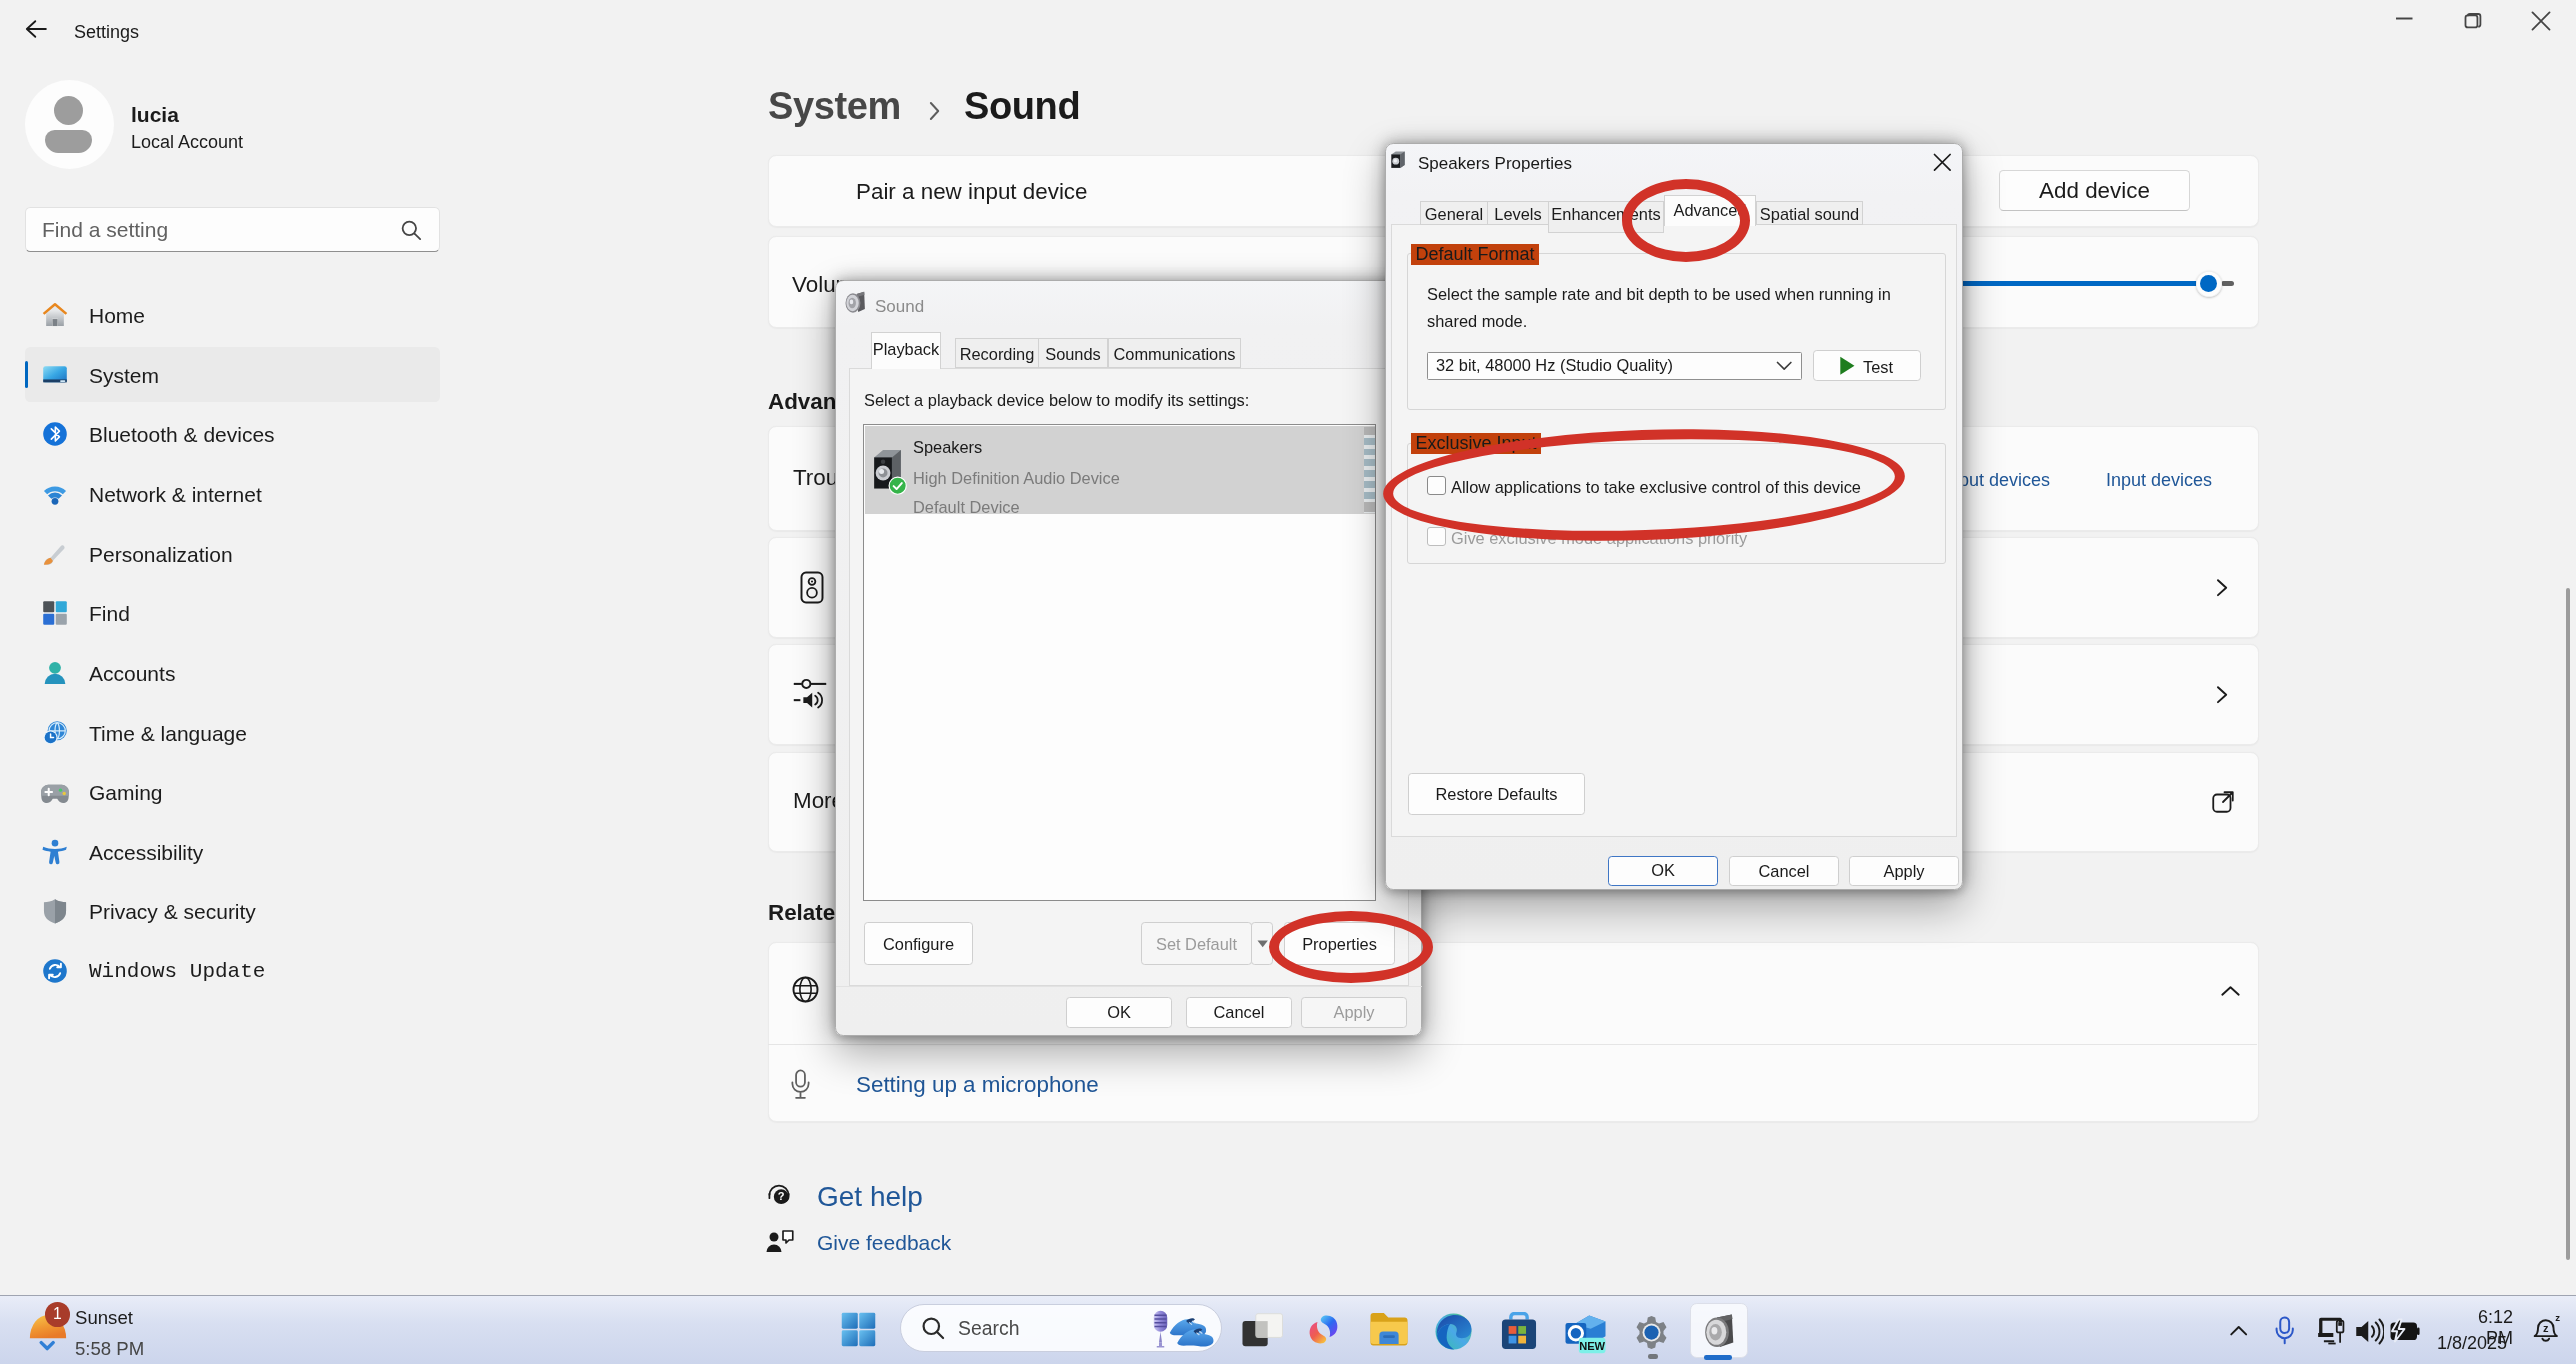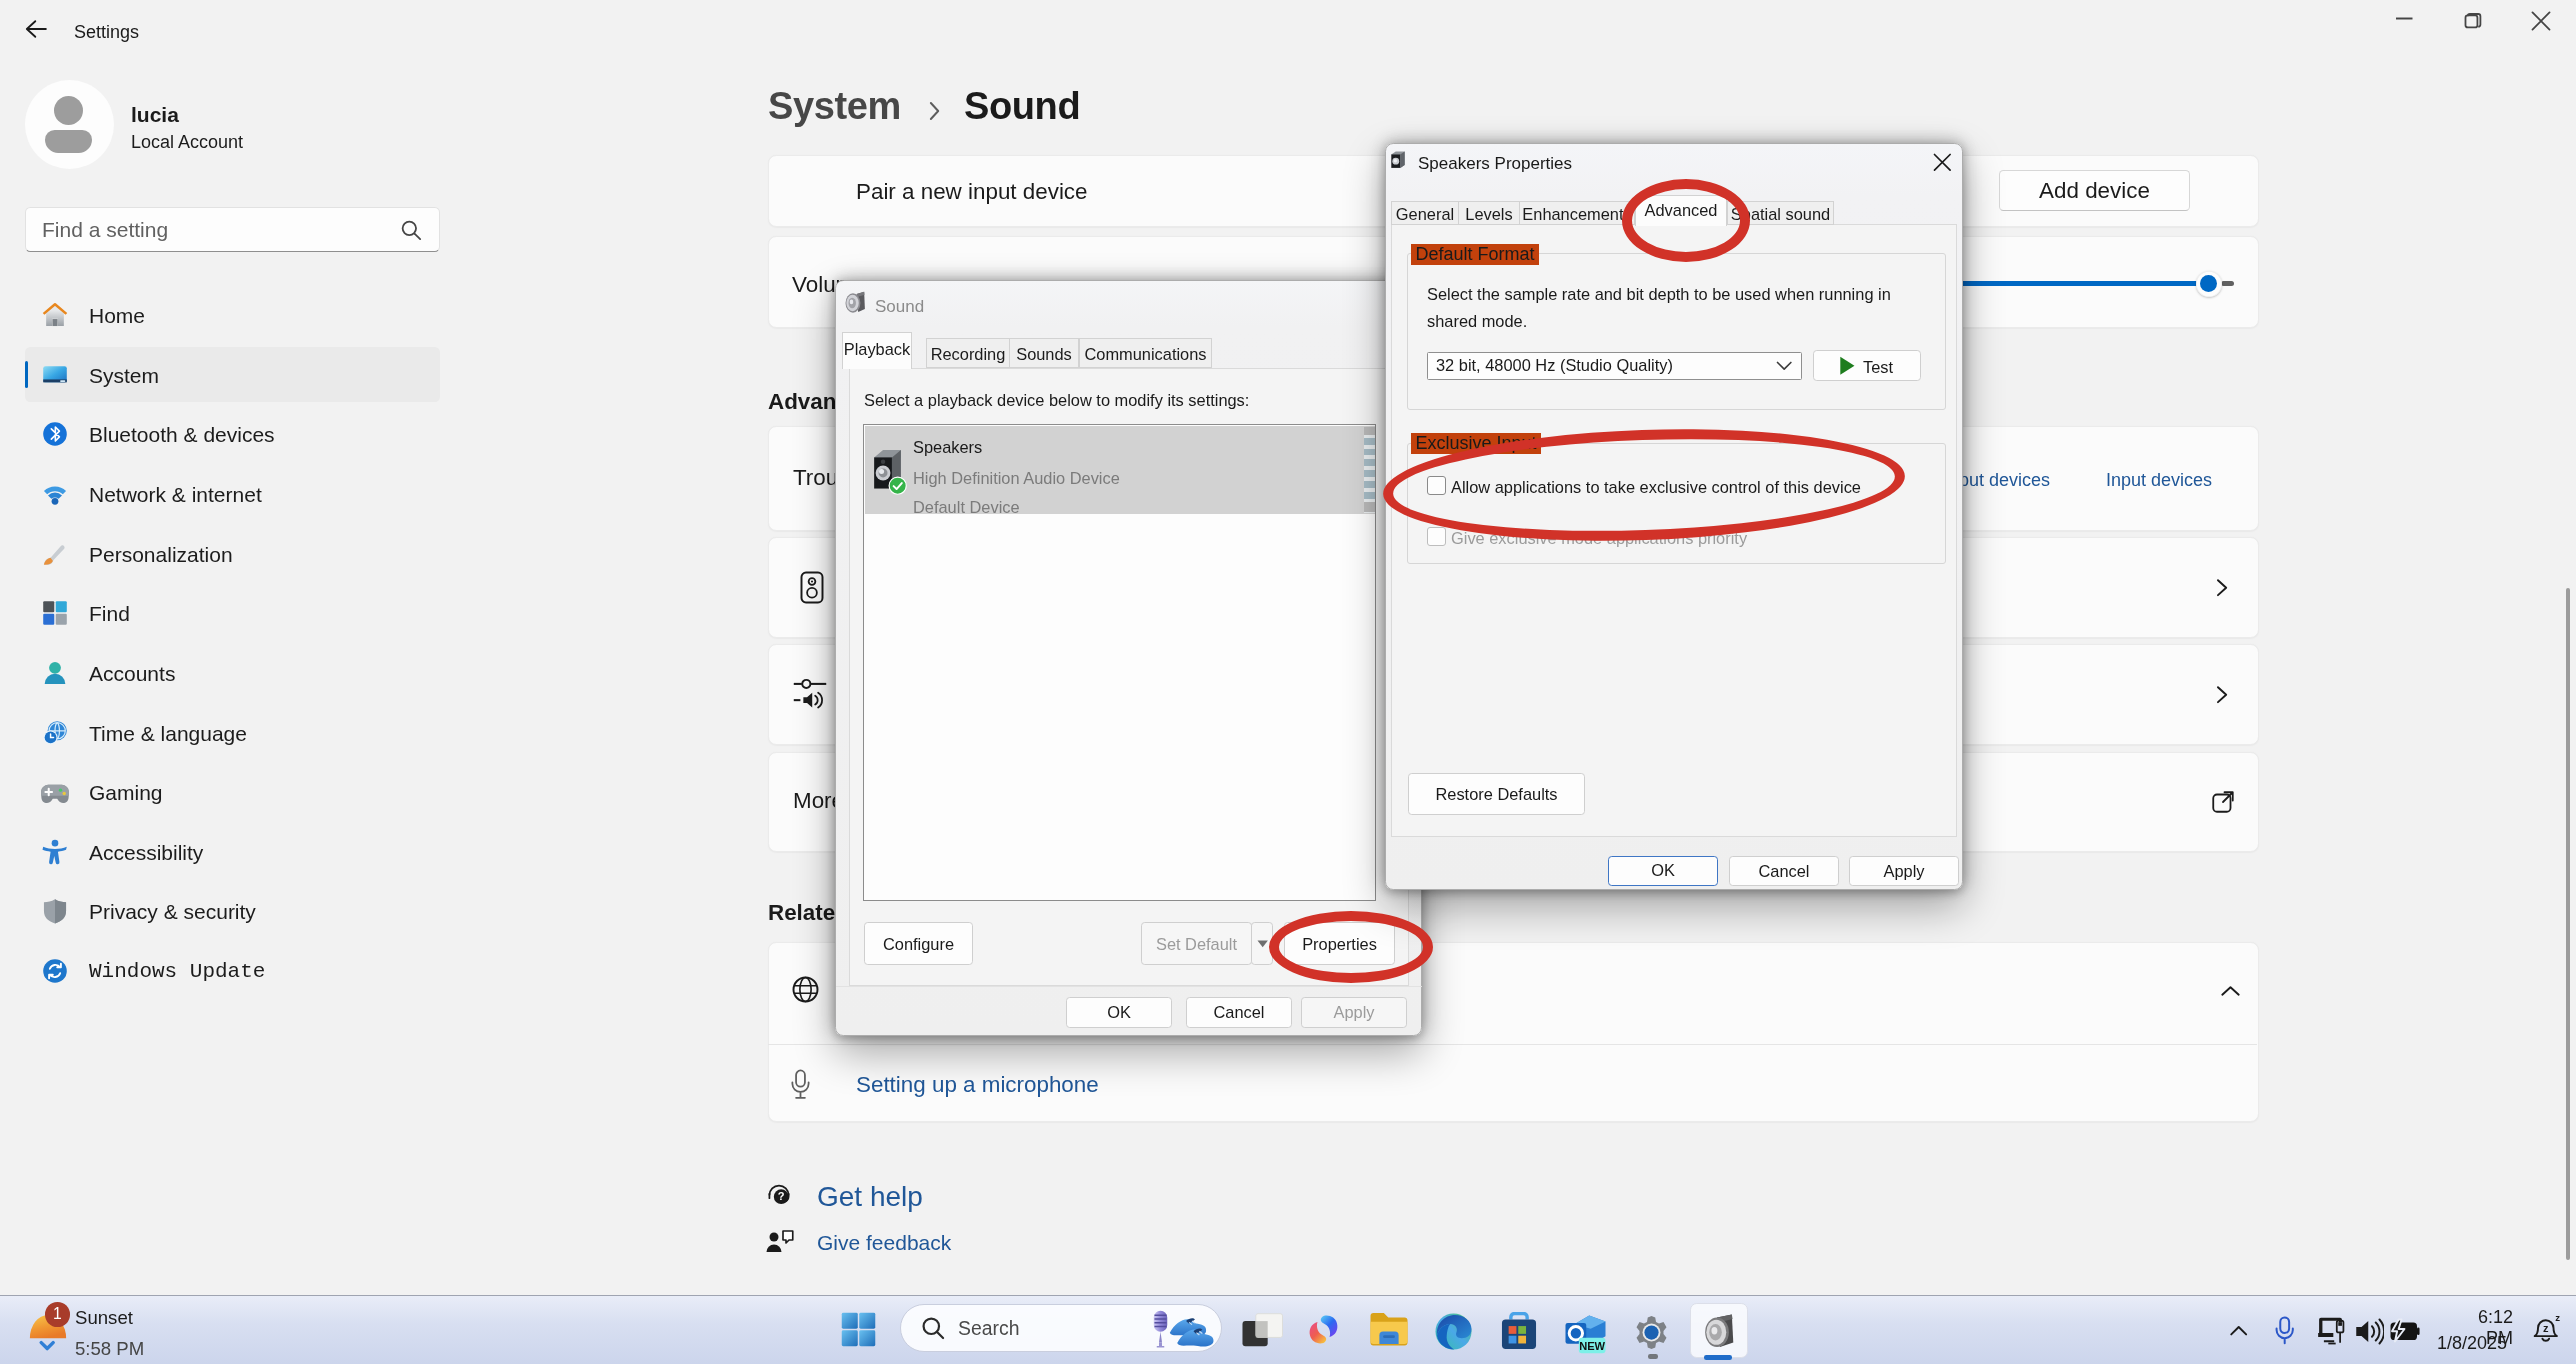--- a/index.html
+++ b/index.html
@@ -18,21 +18,21 @@
 .nav-ico { left:41px; width:28px; height:28px; }
 
 .card { left:768px; width:1491px; background:#fbfbfb; border:1.1px solid #ebebeb; border-radius:8.2px; box-shadow:0 0.7px 1.5px rgba(0,0,0,0.04); }
 .h2 { font-size:22.4px; font-weight:bold; color:#1b1b1b; }
 .chev { width:19.4px; height:19.4px; }
 .bluelink { color:#205798; font-size:19.4px; }
 
 .dlg { background:#eeeeee; border:1.1px solid #acacac; border-radius:8.2px; box-shadow:0 16.4px 41px rgba(0,0,0,0.33), 0 2.2px 9px rgba(0,0,0,0.18), 0 -4.5px 16.4px rgba(0,0,0,0.10), -6px 0 16.4px rgba(0,0,0,0.08), 6px 0 16.4px rgba(0,0,0,0.08); }
 .dlg-title { font-size:17px; }
 .tabpage { background:#f4f4f4; border:0.7px solid #dadada; }
-.tab { position:absolute; background:#efefef; border:0.7px solid #d2d2d2; font-size:16.4px; text-align:center; }
+.tab { position:absolute; background:#efefef; border:0.7px solid #d2d2d2; font-size:16.4px; text-align:center;margin-left:29px; }
 .tab.seltab { background:#fcfcfc; border-bottom:none; }
 .btn { position:absolute; background:#fdfdfd; border:0.7px solid #cfcfcf; border-radius:3.7px; font-size:16.4px; color:#1a1a1a; text-align:center; }
 .ctext { font-size:16.4px; color:#1a1a1a; }
 .gray { color:#9b9b9b; }
 .groupbox { position:absolute; border:0.7px solid #d6d6d6; border-radius:3px; }
 .grouplabel { position:absolute; font-size:18px; color:#1a1a1a; background:#c2410c; padding:0 4.5px; }
 .checkbox { position:absolute; width:19.4px; height:19.4px; background:#fdfdfd; border:1.1px solid #8a8a8a; border-radius:3px; }
 
 .redellipse { position:absolute; border:10.4px solid #d13228; border-radius:50%; }
 
@@ -310,21 +310,21 @@
  <circle cx="8.4" cy="14.4" r="2.4" fill="#eef0f3"></circle>
 </svg>
 <div class="abs dlg-title" style="left:1418px;top:154px;color:#191919;">Speakers Properties</div>
 <svg class="abs" style="left:1933px;top:153px" width="18.6" height="18.6" viewBox="0 0 25 25">
     <path d="M2 2 L23 23 M23 2 L2 23" stroke="#1b1b1b" stroke-width="2.3" stroke-linecap="round"></path>
   </svg>
 
 <div class="abs tabpage" style="left:1391px;top:224px;width:566px;height:613px;"></div>
 <div class="abs tab" style="left:1391px;top:201px;width:68px;height:24px;line-height:24px;">General</div>
 <div class="abs tab" style="left:1458px;top:201px;width:62px;height:24px;line-height:24px;">Levels</div>
-<div class="abs tab" style="left:1519px;top:201px;width:116px;height:24px;line-height:24px;">Enhancements</div>
+<div class="abs tab" style="left:1519px;top:201px;width:116px;height:32px;line-height:24px;">Enhancements</div>
 <div class="abs tab" style="left:1727px;top:201px;width:107px;height:24px;line-height:24px;">Spatial sound</div>
 <div class="abs tab seltab" style="left:1635px;top:195px;width:92px;height:31px;line-height:28px;background:#fcfcfc;">Advanced</div>
 
 <div class="abs groupbox" style="left:1407px;top:253px;width:539px;height:157px;"></div>
 <div class="abs grouplabel" style="left:1411px;top:244px;">Default Format</div>
 <div class="abs ctext" style="left:1427px;top:285px;">Select the sample rate and bit depth to be used when running in</div>
 <div class="abs ctext" style="left:1427px;top:312px;">shared mode.</div>
 <div class="abs" style="left:1427px;top:352px;width:375px;height:27.6px;background:#fdfdfd;border:0.7px solid #8f8f8f;border-radius:1.5px;"></div>
 <div class="abs ctext" style="left:1436px;top:356px;">32 bit, 48000 Hz (Studio Quality)</div>
 <svg class="abs" style="left:1776px;top:361px" width="16.4" height="10.4" viewBox="0 0 22 14">

